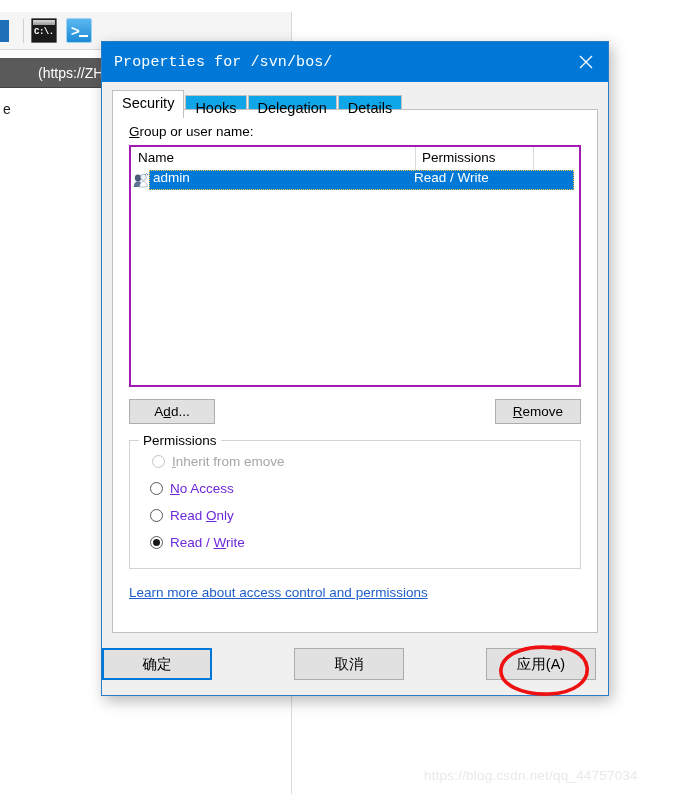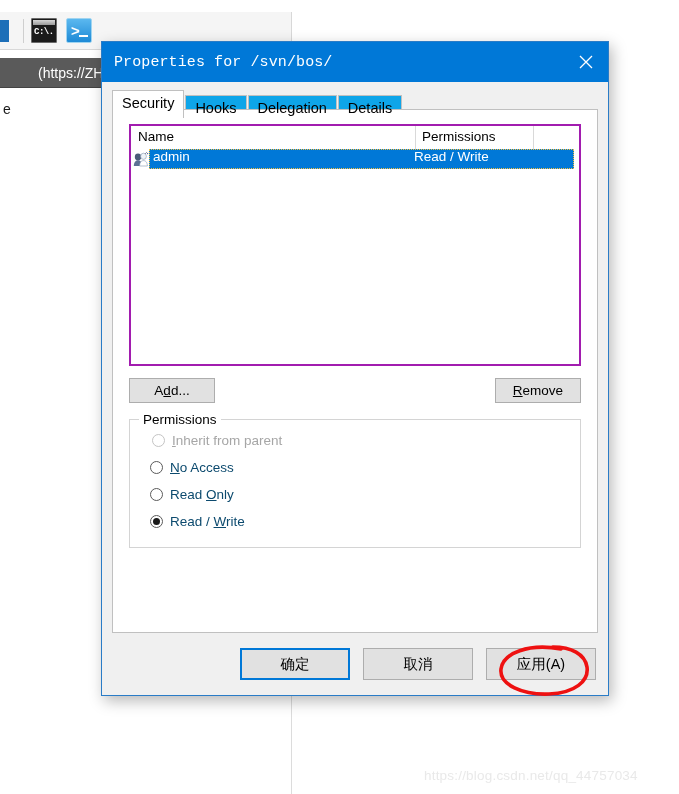--- a/index.html
+++ b/index.html
@@ -321,21 +321,21 @@
     padding: 0 4px;
     font-size: 13.5px;
     color: #000000;
   }
   .radio-row {
     display: flex;
     align-items: center;
     height: 27px;
     padding-left: 20px;
     font-size: 13.5px;
-    color: #0c4a6e;
+    color: #6d28d9;
   }
   .radio-row.disabled { color: #a6a6a6; }
   .radio {
     width: 13px; height: 13px;
     border-radius: 50%;
     border: 1px solid #5a5a5a;
     background: #ffffff;
     box-sizing: border-box;
     margin-right: 7px;
     position: relative;
@@ -360,21 +360,21 @@
     cursor: pointer;
     display: inline-block;
   }
 
   
   #footer {
     flex: none;
     height: 62px;
     display: flex;
     align-items: center;
-    justify-content: flex-end;
+    justify-content: space-between;
     padding-right: 12px;
     gap: 13px;
     box-sizing: border-box;
   }
   .btn-lg {
     width: 110px;
     height: 32px;
     font-size: 14.5px;
   }
   .btn-default {
@@ -430,20 +430,21 @@
 
   <div id="tabstrip">
     <div class="tab active">Security</div>
     <div class="tab">Hooks</div>
     <div class="tab">Delegation</div>
     <div class="tab">Details</div>
   </div>
 
   <div id="tabbody">
 
+    <div class="field-label"><span class="u">G</span><span>roup or user name:</span></div>
 
     
     <div id="userlist">
       <div id="list-header">
         <div class="col-name">Name</div>
         <div class="col-perm">Permissions</div>
         <div class="col-rest"></div>
       </div>
 
       <div class="list-row">
@@ -468,39 +469,40 @@
       <button class="btn btn-sm"><span>A</span><span class="u">d</span><span>d...</span></button>
       <button class="btn btn-sm"><span class="u">R</span><span>emove</span></button>
     </div>
 
     
     <div id="permgroup">
       <span id="permgroup-title">Permissions</span>
 
       <div class="radio-row disabled radio-indent">
         <span class="radio"></span>
-        <span><span class="u">I</span><span>nherit from parent</span></span>
+        <span><span class="u">I</span><span>nherit from emove</span></span>
       </div>
 
       <div class="radio-row">
         <span class="radio"></span>
         <span><span class="u">N</span><span>o Access</span></span>
       </div>
 
       <div class="radio-row">
         <span class="radio"></span>
         <span><span>Read </span><span class="u">O</span><span>nly</span></span>
       </div>
 
       <div class="radio-row">
         <span class="radio checked"></span>
         <span><span>Read / </span><span class="u">W</span><span>rite</span></span>
       </div>
     </div>
 
+    <a id="helplink">Learn more about access control and permissions</a>
   </div>
 
   <div id="footer">
     <button class="btn btn-lg btn-default">确定</button>
     <button class="btn btn-lg">取消</button>
     <button class="btn btn-lg">应用(A)</button>
   </div>
 </div>
 
 <svg class="annot" id="annot-row" width="200" height="16" viewBox="0 0 200 16">

